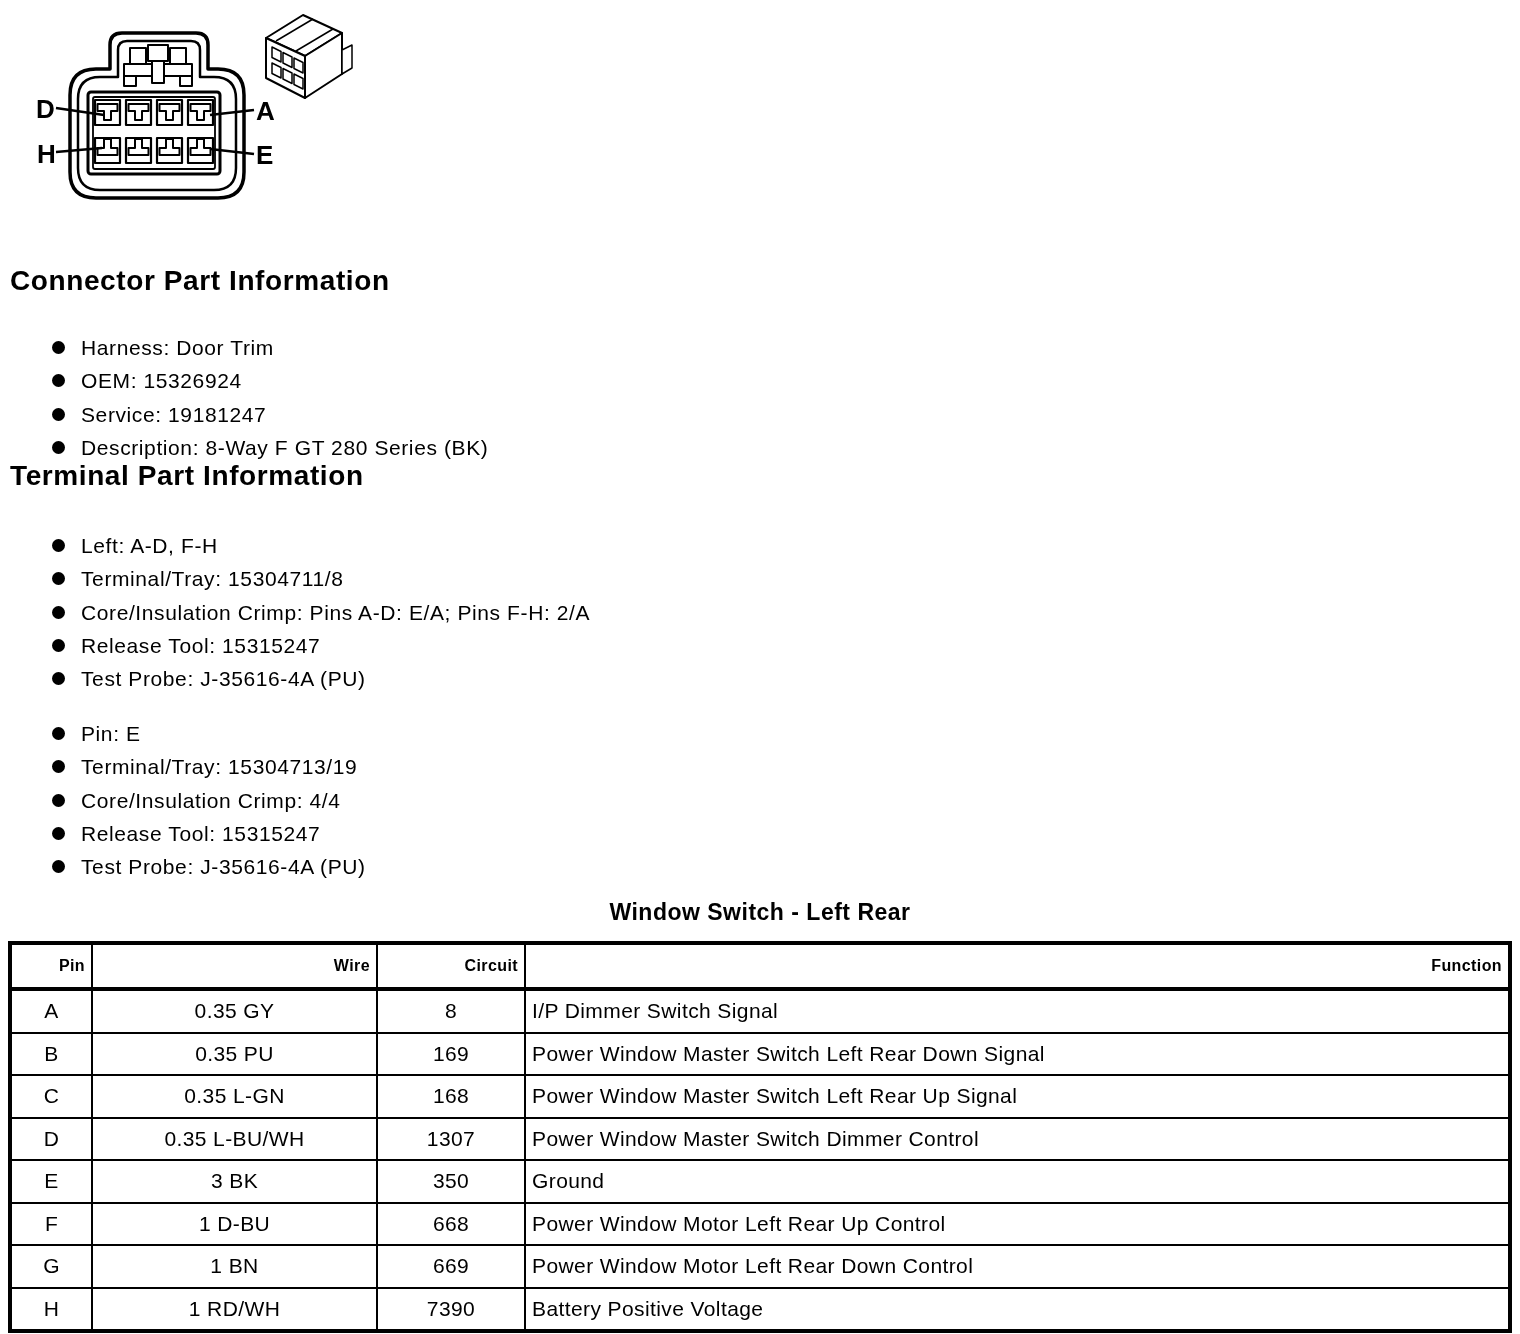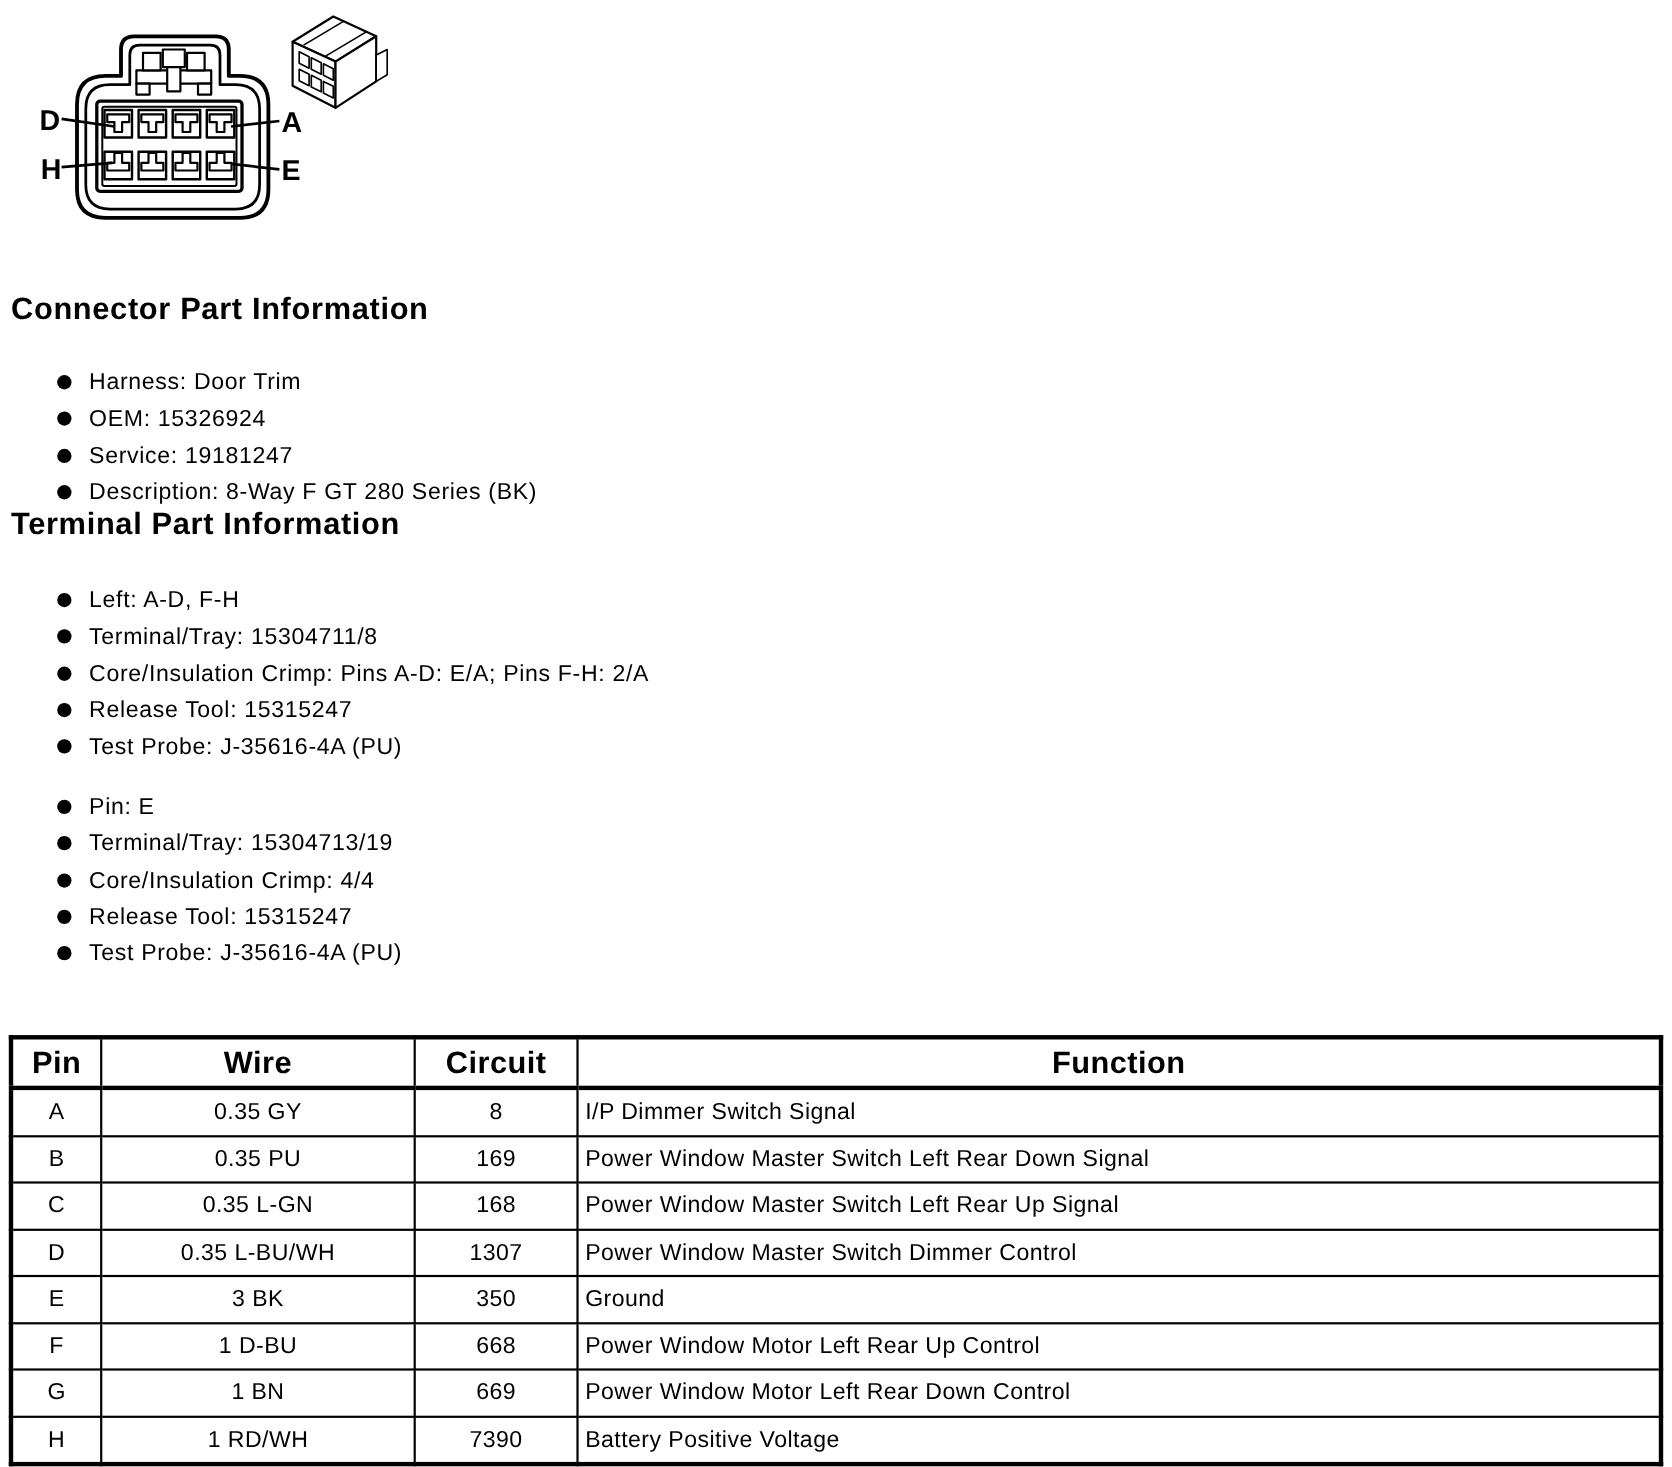--- a/index.html
+++ b/index.html
@@ -37,21 +37,21 @@
   }
   #pinout-table{
     position:absolute;left:8px;top:941px;width:1504px;
     border-collapse:collapse;table-layout:fixed;
   }
   #pinout-table th,#pinout-table td{
     border:2px solid #000;font-size:21px;letter-spacing:0.4px;
     height:40.5px;padding:0 6px;overflow:hidden;white-space:nowrap;
   }
   #pinout-table{border:4px solid #000;}
-  #pinout-table thead th{border-bottom:4px solid #000;font-size:28px;font-weight:bold;text-align:center;height:42px;}
+  #pinout-table thead th{border-bottom:4px solid #000;font-size:16px;font-weight:bold;text-align:right;height:42px;}
   td.c-pin,td.c-wire,td.c-circuit{text-align:center;}
   td.c-function{text-align:left;}
 </style>
 </head>
 <body>
 
 <div id="page">
 
   <svg id="diagram" viewBox="0 0 360 215">
     <g fill="#ffffff" stroke="#000000" stroke-linejoin="round">
@@ -135,20 +135,21 @@
     <li>Test Probe: J-35616-4A (PU)</li>
   </ul>
   <ul class="bullets" id="bullets-terminal-2">
     <li>Pin: E</li>
     <li>Terminal/Tray: 15304713/19</li>
     <li>Core/Insulation Crimp: 4/4</li>
     <li>Release Tool: 15315247</li>
     <li>Test Probe: J-35616-4A (PU)</li>
   </ul>
 
+  <h3 id="table-title">Window Switch - Left Rear</h3>
 
   <table id="pinout-table">
     <colgroup>
       <col style="width:82px">
         <col style="width:285px">
         <col style="width:148px">
         <col>
     </colgroup>
     <thead>
       <tr>

